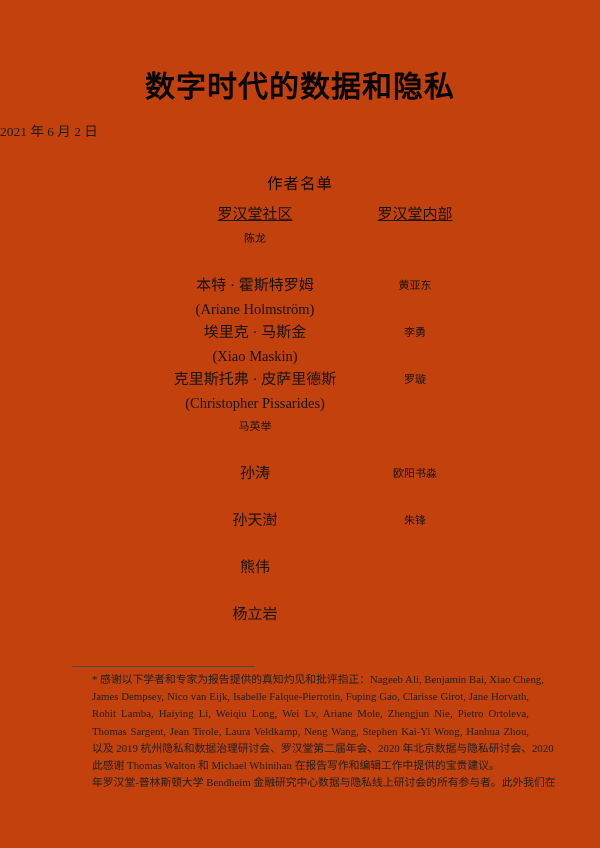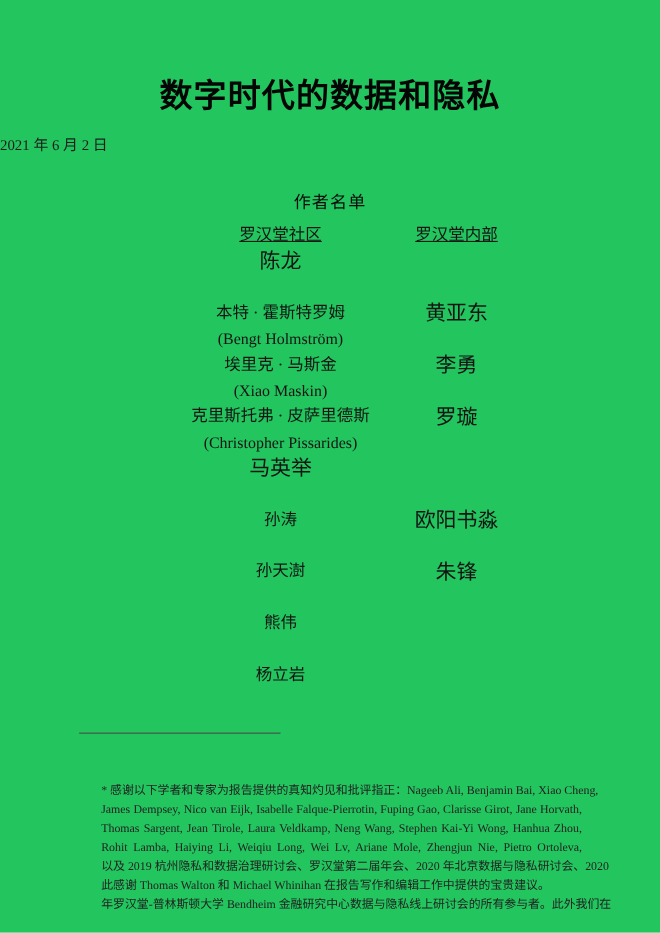--- a/index.html
+++ b/index.html
@@ -2,21 +2,21 @@
 <html lang="zh-CN"><head>
 <meta charset="utf-8">
 <style>
   * { margin: 0; padding: 0; box-sizing: border-box; }
   html, body { background: #ffffff; }
   .page {
     position: relative;
     width: 600px;
     height: 848px;
     margin: 0 auto;
-    background: #22c55e;
+    background: #c2410c;
     color: #181818;
     font-family: "Liberation Serif", "DejaVu Serif", serif;
     overflow: hidden;
   }
   .doc-title {
     position: absolute;
     top: 62px;
     left: 0;
     width: 100%;
     text-align: center;
@@ -71,40 +71,39 @@
     color: #141414;
     white-space: nowrap;
   }
   .name-en {
     font-size: 14.5px;
     line-height: 24px;
     color: #141414;
     white-space: nowrap;
   }
   .coauthor {
-    font-size: 19px;
+    font-size: 11px;
     line-height: 23px;
     color: #141414;
   }
   .footnote-rule {
     position: absolute;
     top: 666px;
     left: 72px;
     width: 183px;
     height: 1px;
     background: #4a4a4a;
   }
   .footnote {
     position: absolute;
     top: 671px;
     left: 92px;
     width: 437px;
     font-size: 10.8px;
     color: #222222;
-    margin-top: 40px;
   }
   .fn-line {
     line-height: 17.2px;
     text-align: justify;
     text-align-last: justify;
     text-justify: inter-ideograph;
     white-space: nowrap;
   }
   .fn-line.last {
     text-align-last: left;
@@ -131,21 +130,21 @@
 
     <div class="author-row">
       <div class="cell-right">
         <div class="coauthor">陈龙</div>
       </div>
     </div>
 
     <div class="author-row">
       <div class="cell-left">
         <div class="name-cn">本特 · 霍斯特罗姆</div>
-        <div class="name-en">(Bengt Holmström)</div>
+        <div class="name-en">(Ariane Holmström)</div>
       </div>
       <div class="cell-right">
         <div class="coauthor">黄亚东</div>
       </div>
     </div>
 
     <div class="author-row">
       <div class="cell-left">
         <div class="name-cn">埃里克 · 马斯金</div>
         <div class="name-en">(Xiao Maskin)</div>
@@ -211,20 +210,20 @@
       </div>
     </div>
 
   </div>
 
   <div class="footnote-rule"></div>
 
   <div class="footnote">
     <div class="fn-line">* 感谢以下学者和专家为报告提供的真知灼见和批评指正：Nageeb Ali, Benjamin Bai, Xiao Cheng,</div>
     <div class="fn-line">James Dempsey, Nico van Eijk, Isabelle Falque-Pierrotin, Fuping Gao, Clarisse Girot, Jane Horvath,</div>
+    <div class="fn-line">Rohit Lamba, Haiying Li, Weiqiu Long, Wei Lv, Ariane Mole, Zhengjun Nie, Pietro Ortoleva,</div>
     <div class="fn-line">Thomas Sargent, Jean Tirole, Laura Veldkamp, Neng Wang, Stephen Kai-Yi Wong, Hanhua Zhou,</div>
-    <div class="fn-line">Rohit Lamba, Haiying Li, Weiqiu Long, Wei Lv, Ariane Mole, Zhengjun Nie, Pietro Ortoleva,</div>
     <div class="fn-line">以及 2019 杭州隐私和数据治理研讨会、罗汉堂第二届年会、2020 年北京数据与隐私研讨会、2020</div>
     <div class="fn-line last">此感谢 Thomas Walton 和 Michael Whinihan 在报告写作和编辑工作中提供的宝贵建议。</div>
     <div class="fn-line">年罗汉堂-普林斯顿大学 Bendheim 金融研究中心数据与隐私线上研讨会的所有参与者。此外我们在</div>
   </div>
 
 </div>
 
 </body></html>

